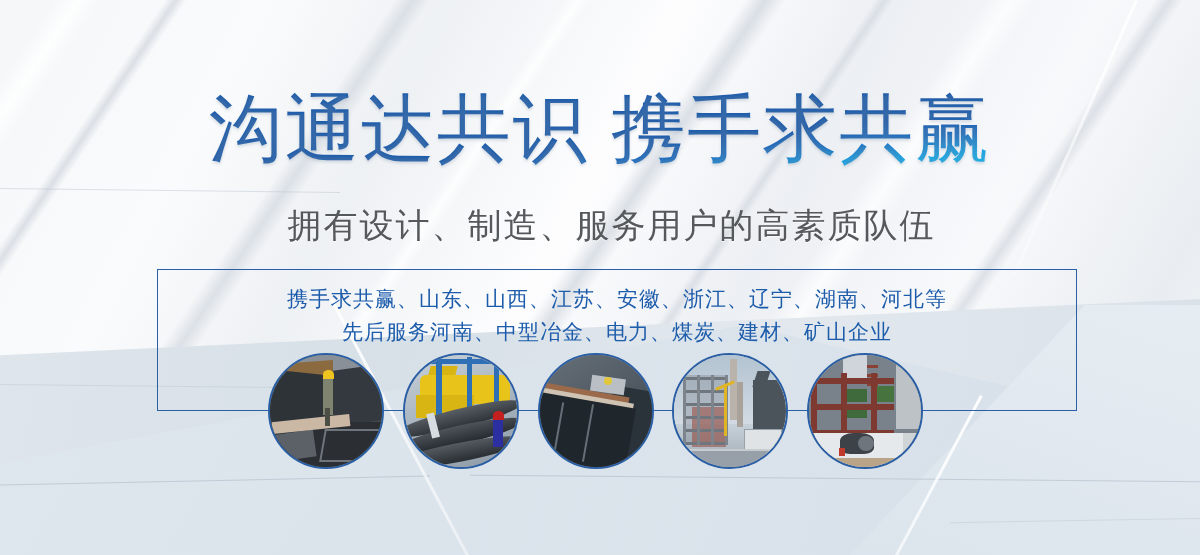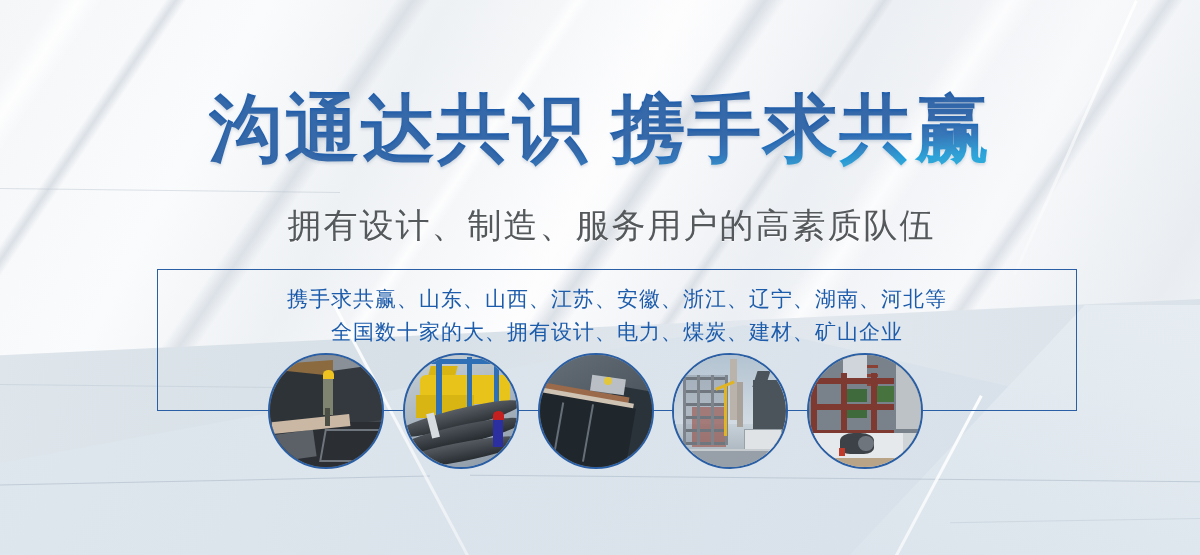--- a/index.html
+++ b/index.html
@@ -77,21 +77,21 @@
   .ed2 { left: 980px; top: 395px; transform: rotate(28deg); }
   .ed3 { left: 1135px; top: 0px; transform: rotate(24deg); height: 300px; }
 
   
   .headline {
     position: absolute;
     left: 0; right: 0;
     top: 92px;
     text-align: center;
     font-size: 74px;
-    font-weight: bold;
+    font-weight: normal;
     letter-spacing: 2px;
     line-height: 1;
     color: #1c5aa6;
     white-space: nowrap;
     text-shadow: 0 2px 3px rgba(120,140,165,.28);
   }
   .headline .hl-txt {
     background-image: linear-gradient(175deg,
         #1d5cab 0%, #1d5cab 62%, #1f6fc0 74%, #18a9e8 88%, #0fc2f2 100%);
     -webkit-background-clip: text;
@@ -271,21 +271,21 @@
 
   <div class="headline">
     <span class="hl-txt">沟通达共识 携手求共赢</span>
   </div>
 
   <div class="subtitle">拥有设计、制造、服务用户的高素质队伍</div>
 
   <div class="info-box"></div>
   <div class="info-text">
     <div>携手求共赢、山东、山西、江苏、安徽、浙江、辽宁、湖南、河北等</div>
-    <div>全国数十家的大、拥有设计、电力、煤炭、建材、矿山企业</div>
+    <div>先后服务河南、中型冶金、电力、煤炭、建材、矿山企业</div>
   </div>
 
   <div class="circles">
 
     <div class="circle">
       <div class="photo p1">
         <div class="sky"></div>
           <div class="rust"></div>
         <div class="plate1"></div>
           <div class="plate2"></div>

